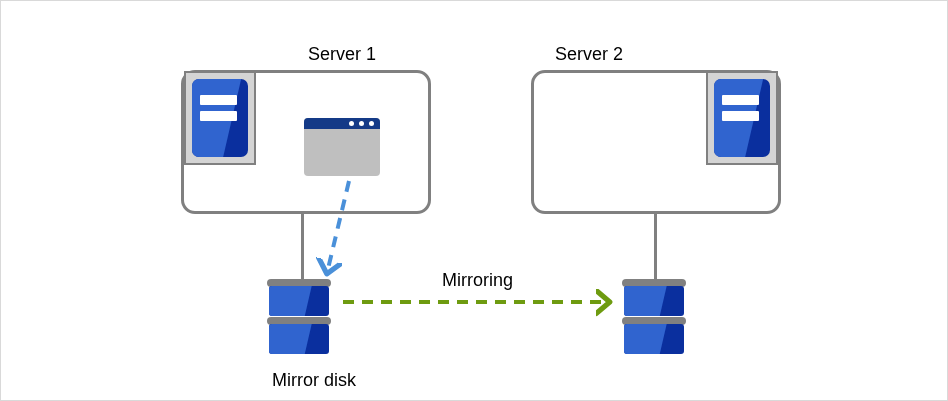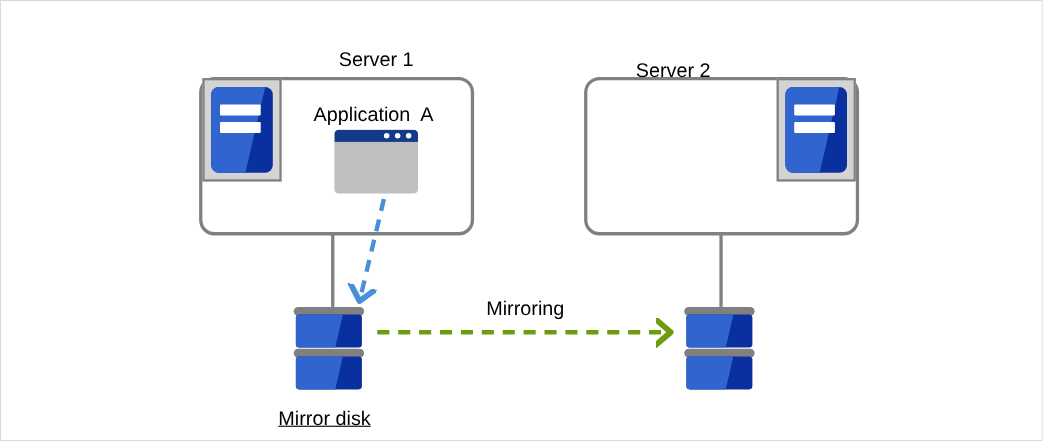--- a/index.html
+++ b/index.html
@@ -143,33 +143,32 @@
 
   <div class="server-box" style="left:180px; top:69px; width:250px; height:144px;"></div>
 
   <div class="srv-icon" style="left:183px; top:70px; width:72px; height:94px;">
     <div class="srv-face">
       <div class="srv-bar b1"></div>
       <div class="srv-bar b2"></div>
     </div>
   </div>
 
-  <div class="lbl" style="left:284px; top:94px;">Application  A</div>
 
   <div class="app-win" style="left:303px; top:117px; width:76px; height:58px;">
     <div class="app-title">
       <span class="app-dot" style="right:26px;"></span>
       <span class="app-dot" style="right:16px;"></span>
       <span class="app-dot" style="right:6px;"></span>
     </div>
   </div>
 
   <div class="conn" style="left:300px; top:212px; height:66px;"></div>
 
-  <div class="lbl" style="left:577px; top:44px;margin-top:10px;">Server 2</div>
+  <div class="lbl" style="left:554px; top:44px;">Server 2</div>
 
   <div class="server-box" style="left:530px; top:69px; width:250px; height:144px;"></div>
 
   <div class="srv-icon" style="left:705px; top:70px; width:72px; height:94px;">
     <div class="srv-face">
       <div class="srv-bar b1"></div>
       <div class="srv-bar b2"></div>
     </div>
   </div>
 
@@ -182,21 +181,21 @@
     <div class="disk-body" style="top:45px;"></div>
   </div>
 
   <div class="disk" style="left:621px; top:278px; width:64px; height:88px;">
     <div class="disk-plate" style="top:0px;"></div>
     <div class="disk-body" style="top:7px;"></div>
     <div class="disk-plate" style="top:38px;"></div>
     <div class="disk-body" style="top:45px;"></div>
   </div>
 
-  <div class="lbl" style="left:252px; top:370px;text-decoration:underline;">Mirror disk</div>
+  <div class="lbl" style="left:271px; top:370px;">Mirror disk</div>
 
   <div class="lbl" style="left:441px; top:270px;">Mirroring</div>
 
   <svg class="svg-layer" viewBox="0 0 948 401">
     <defs>
       <marker id="mk-blue" markerWidth="7" markerHeight="7" refX="3.2" refY="3.2" orient="auto" markerUnits="strokeWidth">
         <path d="M0,0.3 L3.4,3.2 L0,6.1" fill="none" stroke="#4a90d9" stroke-width="1.3" stroke-linecap="round" stroke-linejoin="round"></path>
       </marker>
       <marker id="mk-green" markerWidth="7" markerHeight="7" refX="3.2" refY="3.2" orient="auto" markerUnits="strokeWidth">
         <path d="M0,0.3 L3.4,3.2 L0,6.1" fill="none" stroke="#6e9b10" stroke-width="1.3" stroke-linecap="round" stroke-linejoin="round"></path>

